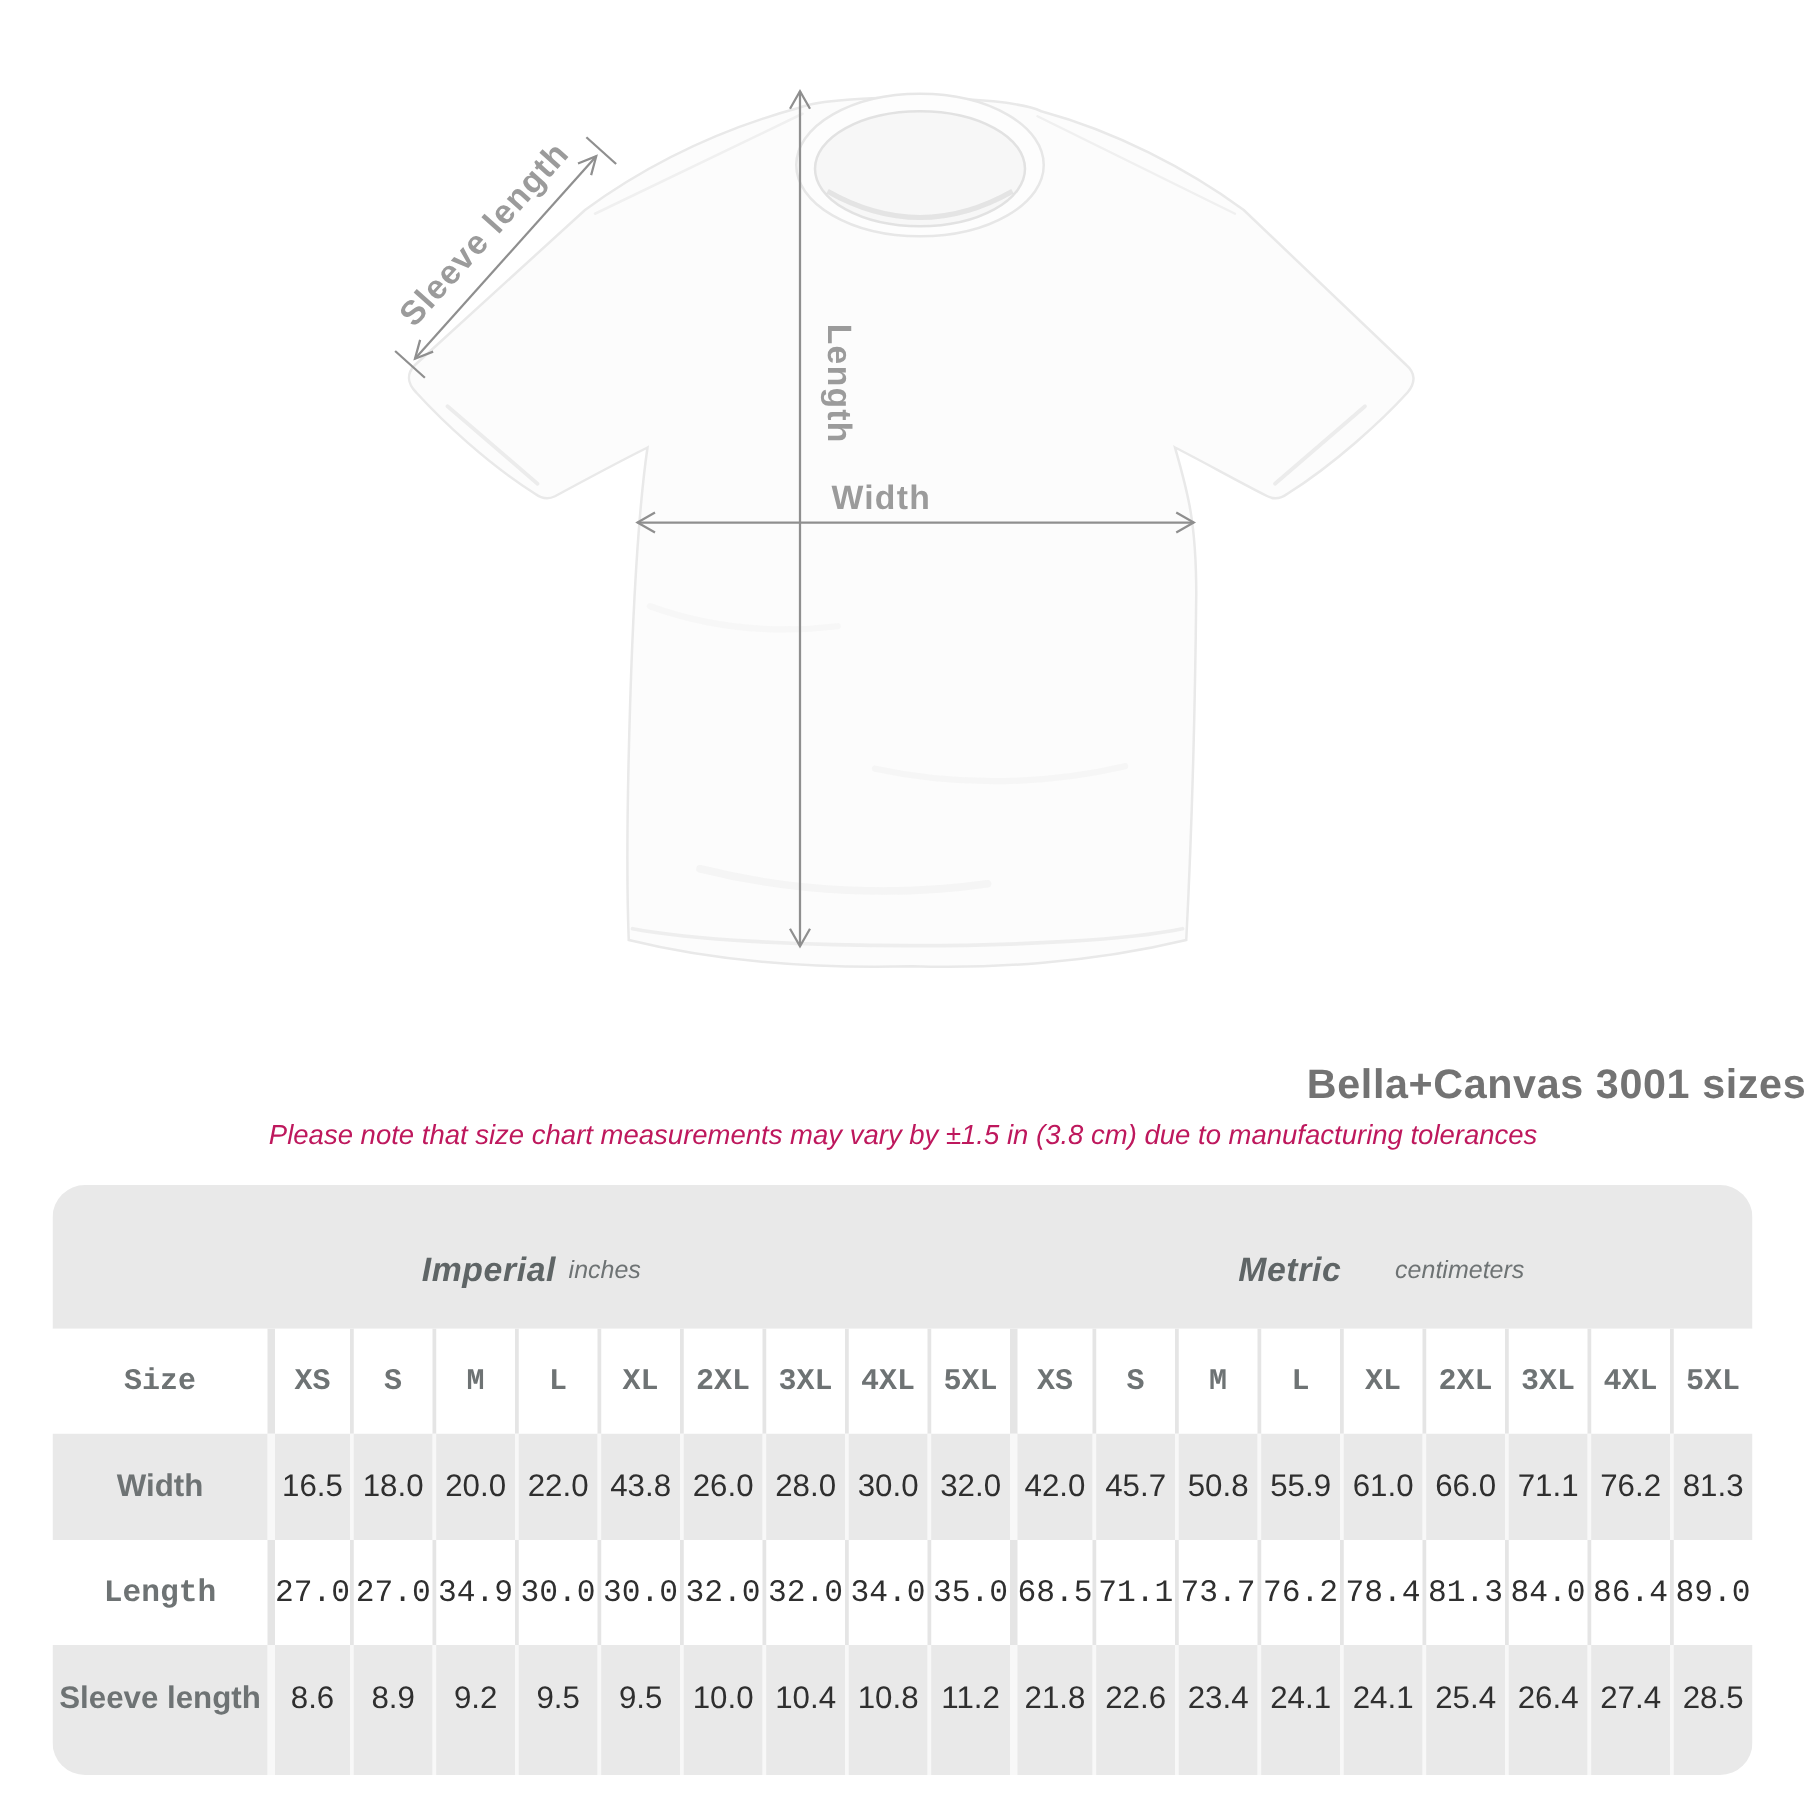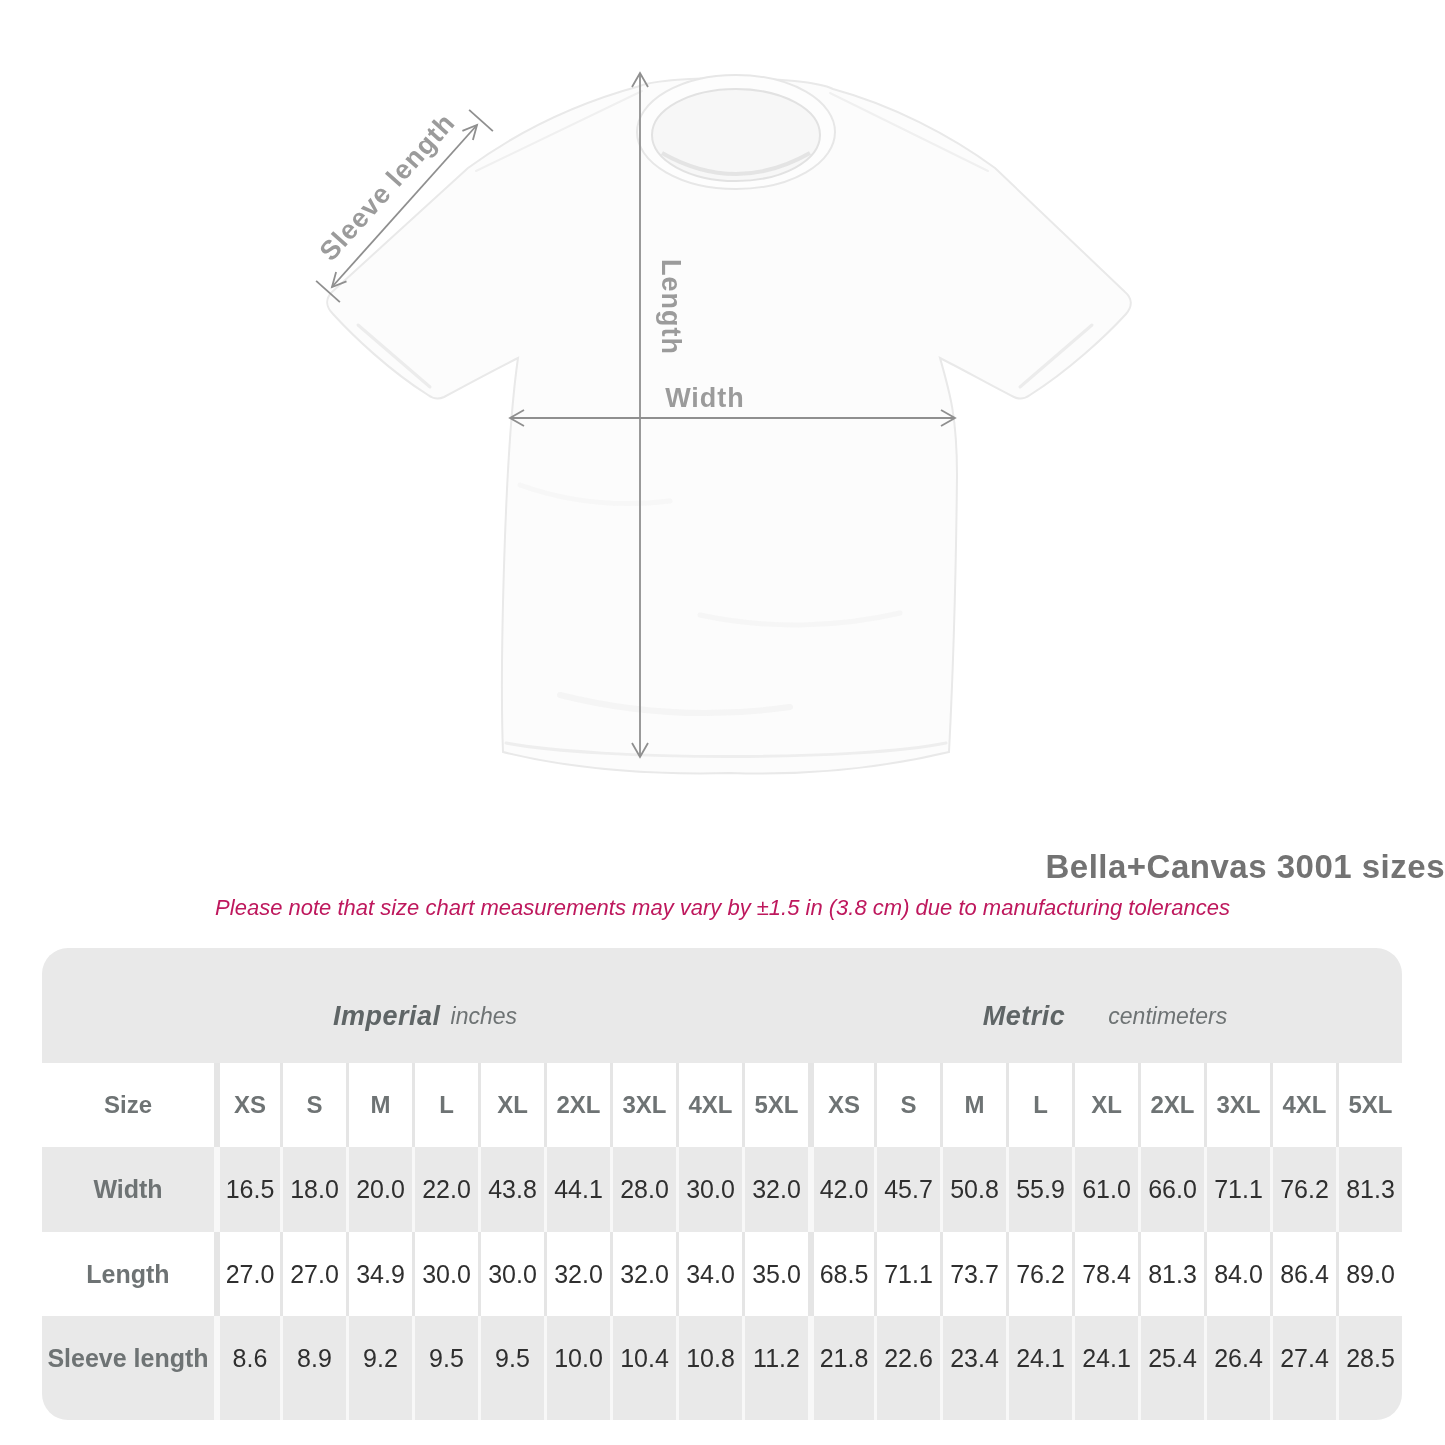--- a/index.html
+++ b/index.html
@@ -30,28 +30,28 @@
     grid-template-rows:115px 84px 85px 84px 104px;
     border-radius:26px;overflow:hidden;
   }
   .unit-cell{
     background:#e9e9e9;display:flex;flex-direction:row;align-items:center;justify-content:center;
     padding-top:22px;gap:10px;
   }
   .span-imperial{grid-column:1 / 11;}
   .span-metric{grid-column:11 / 20;gap:43px;}
   .unit-name{font-size:27px;font-weight:bold;font-style:italic;color:#5f6566;letter-spacing:0.5px;}
-  .unit-sub{font-size:23px;font-style:italic;color:#6e7374;}
+  .unit-sub{font-size:20px;font-style:italic;color:#6e7374;}
   .cell{
     display:flex;align-items:center;justify-content:center;
     font-size:25px;color:#2f2f2f;
   }
   .col-hdr{font-weight:bold;color:#6e7374;font-size:24px;}
   .row-label{font-weight:bold;color:#6e7374;font-size:25px;}
-  .r-white{background:#ffffff;border-left-color:#e5e5e5;}
+  .r-white{background:#ffffff;border-left-color:#e5e5e5;font-family:Liberation Mono, monospace;}
   .r-gray{background:#e9e9e9;border-left-color:#f8f8f8;}
   .sep{border-left-style:solid;border-left-width:3px;}
   .sep-wide{border-left-style:solid;border-left-width:6px;}
   .last-row{padding-bottom:20px;}
 </style>
 </head>
 <body>
 
 <div class="page">
 
@@ -154,21 +154,21 @@
       <div class="cell col-hdr r-white sep">2XL</div>
       <div class="cell col-hdr r-white sep">3XL</div>
       <div class="cell col-hdr r-white sep">4XL</div>
       <div class="cell col-hdr r-white sep">5XL</div>
       <div class="cell row-label r-gray">Width</div>
       <div class="cell r-gray sep-wide">16.5</div>
       <div class="cell r-gray sep">18.0</div>
       <div class="cell r-gray sep">20.0</div>
       <div class="cell r-gray sep">22.0</div>
       <div class="cell r-gray sep">43.8</div>
-      <div class="cell r-gray sep">44.1</div>
+      <div class="cell r-gray sep">26.0</div>
       <div class="cell r-gray sep">28.0</div>
       <div class="cell r-gray sep">30.0</div>
       <div class="cell r-gray sep">32.0</div>
       <div class="cell r-gray sep-wide">42.0</div>
       <div class="cell r-gray sep">45.7</div>
       <div class="cell r-gray sep">50.8</div>
       <div class="cell r-gray sep">55.9</div>
       <div class="cell r-gray sep">61.0</div>
       <div class="cell r-gray sep">66.0</div>
       <div class="cell r-gray sep">71.1</div>

